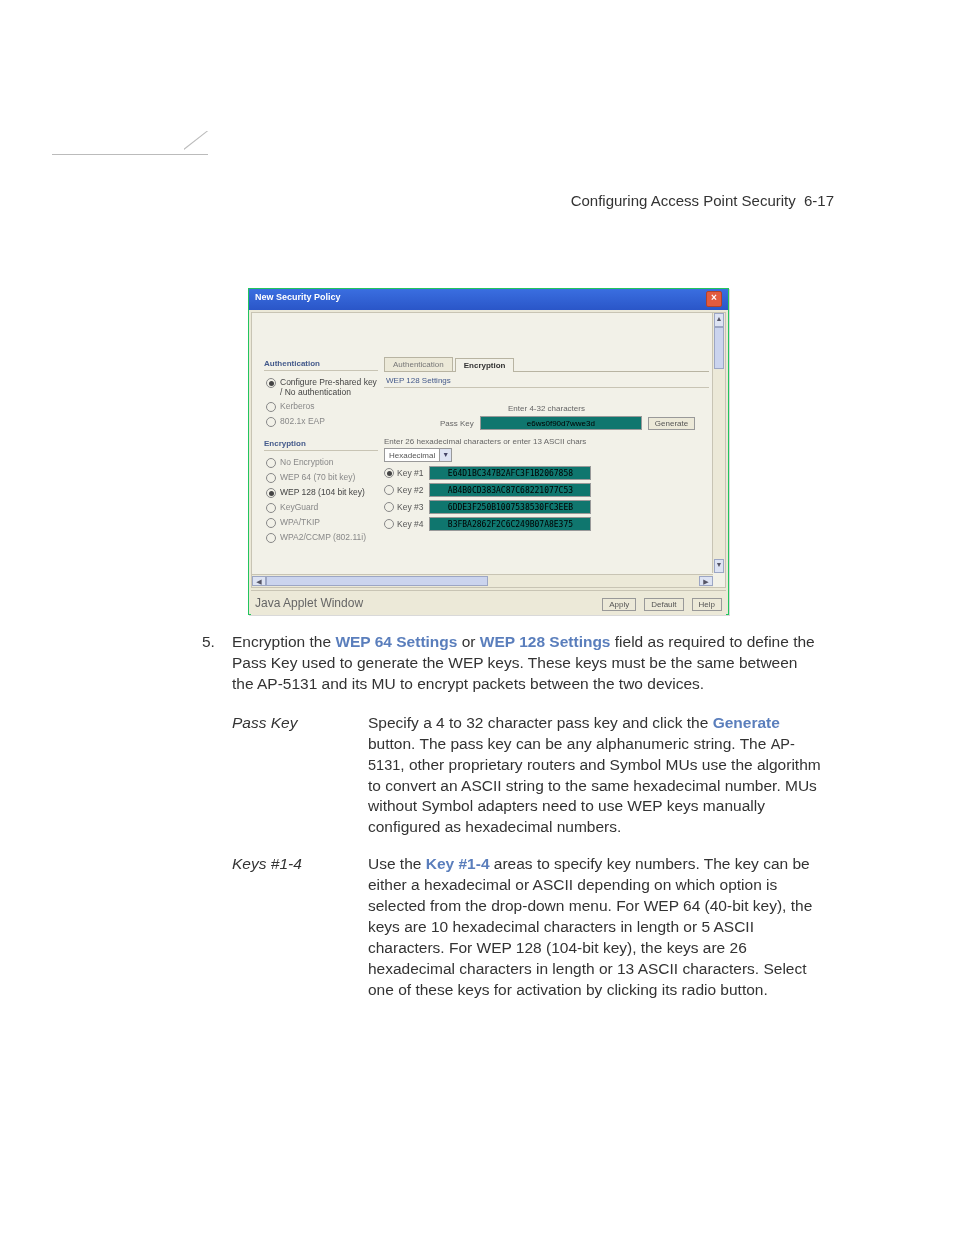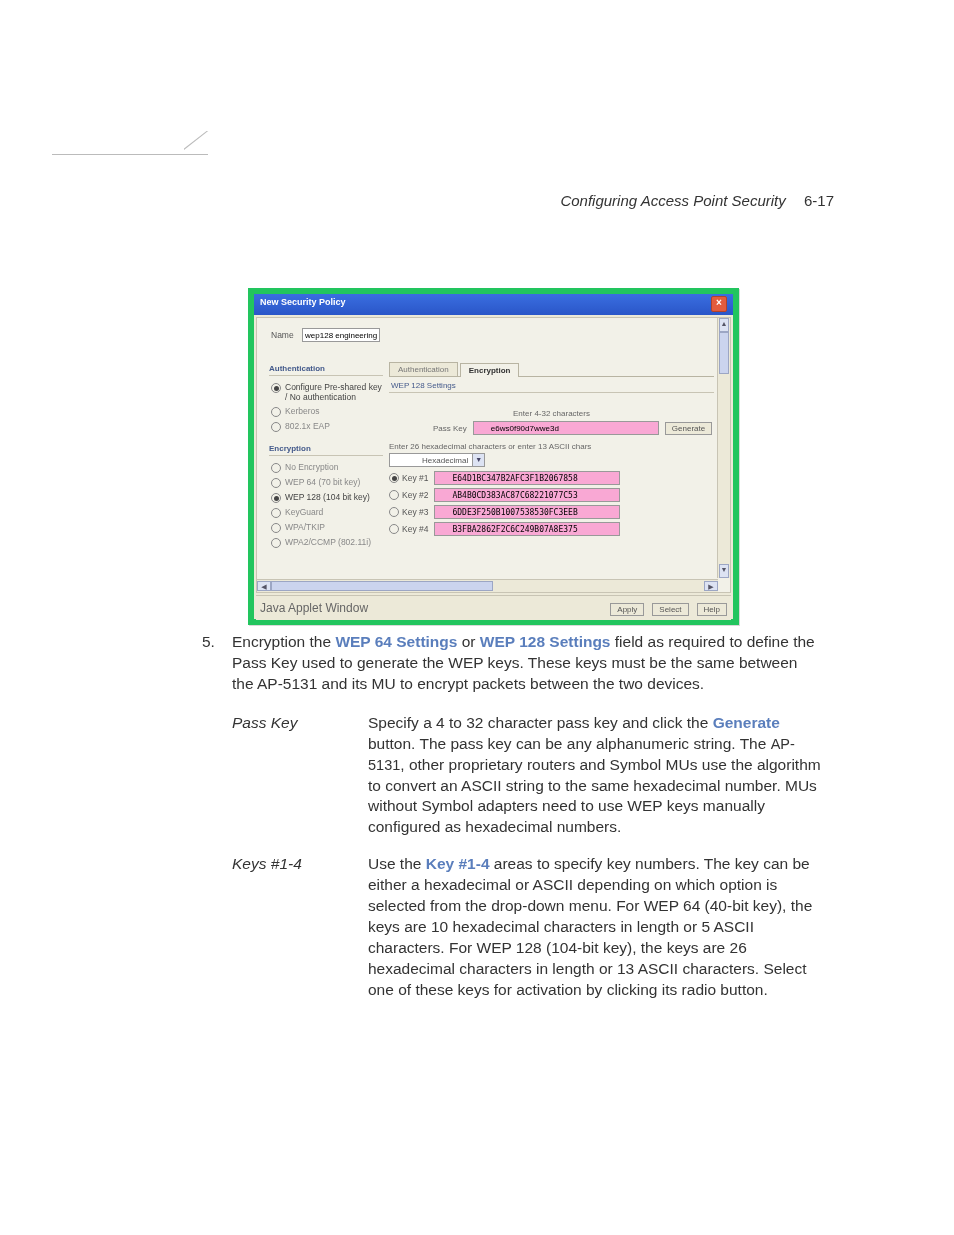--- a/index.html
+++ b/index.html
@@ -43,30 +43,30 @@
     transform: rotate(-38deg);
     transform-origin: left center;
   }
   .running-head {
     position: absolute;
     top: 192px;
     right: 120px;
     font-size: 15px;
     color: #333;
   }
-  .running-head .title { font-style: italic; margin-right: 14px; }
+  .running-head .title { margin-right: 4px; }
 
   
   .win {
     position: absolute;
     left: 248px;
     top: 288px;
     width: 479px;
     height: 325px;
-    border: 6px solid #22c55e;
+    border: 1px solid #22c55e;
     background: #ece9d8;
     font-size: 8.5px;
     color: #555;
     box-shadow: 1px 1px 0 rgba(0,0,0,.15);
   }
   .win .titlebar {
     height: 18px;
     background: linear-gradient(#3a6ee0, #2a56c8);
     color: #fff;
     font-weight: bold;
@@ -156,34 +156,33 @@
   .tab.active { color: #333; font-weight: bold; background: #f2f1e8; position: relative; top: 1px; }
   .panel-title {
     color: #445a8b; font-size: 8px; padding: 4px 0 2px 2px;
     border-bottom: 1px solid #c8c4b4; margin-bottom: 6px;
   }
   .centerline { text-align: center; font-size: 8px; color: #666; }
   .fieldrow { display: flex; align-items: center; margin: 3px 0; }
   .fieldrow .flabel { width: 76px; text-align: right; padding-right: 6px; font-size: 8px; color: #666; }
   .fieldrow input.txt {
     font-size: 8px; height: 12px; border: 1px solid #999;
-    background: #f9a8d4; padding: 0 17px; width: 150px;
+    background: #0f766e; padding: 0 5px; width: 150px; text-align: center;
   }
   .fieldrow.key input.txt { width: 150px; font-family: monospace; }
   .btn {
     font-size: 8px; padding: 1px 6px;
     background: #ece9d8; border: 1px solid #999; color: #555;
     margin-left: 6px;
   }
   .hint { font-size: 8px; color: #666; padding: 4px 0 2px 0; }
   .dd {
     display: inline-flex; align-items: center;
     border: 1px solid #999; font-size: 8px; height: 12px;
     background: #fff;
-    padding-left: 28px;
   }
   .dd .ddlabel { padding: 0 4px; }
   .dd .ddarrow { width: 11px; height: 12px; background: #dde3f3; border-left: 1px solid #999; text-align: center; font-size: 7px; line-height: 12px; color: #446; }
   .keyradio {
     display: flex; align-items: center; margin-right: 6px;
   }
   .keyradio .dot { width: 8px; height: 8px; border: 1px solid #888; border-radius: 50%; margin-right: 3px; position: relative; }
   .keyradio.sel .dot::after { content: ""; position: absolute; left: 1.5px; top: 1.5px; width: 5px; height: 5px; background: #444; border-radius: 50%; }
 
   .win .footer {
@@ -227,24 +226,20 @@
     <span class="title">Configuring Access Point Security</span>
     <span>6-17</span>
   </div>
 
   <div class="win">
     <div class="titlebar">
       <span>New Security Policy</span>
       <div class="close">×</div>
     </div>
     <div class="body">
-      <div class="nameRow">
-        <span>Name</span>
-        <input class="" value="wep128 engineering" style="">
-      </div>
 
       <div class="leftcol">
         <div class="section-title">Authentication</div>
         <div class="radio-item sel">
           <span class="dot"></span>
           <span class="lbl">Configure Pre-shared key / No authentication</span>
         </div>
         <div class="radio-item">
           <span class="dot"></span>
           <span class="lbl">Kerberos</span>
@@ -339,21 +334,21 @@
         <div class="arrow dn">▼</div>
       </div>
       <div class="scrollbar-h">
         <div class="arrow l">◀</div>
         <div class="thumb"></div>
         <div class="arrow r">▶</div>
       </div>
     </div>
     <div class="footer">
       <button class="btn">Apply</button>
-      <button class="btn">Select</button>
+      <button class="btn">Default</button>
       <button class="btn">Help</button>
     </div>
     <div class="statusbar">Java Applet Window</div>
   </div>
 
   <div class="doc">
     <div class="step">
       <div class="num">5.</div>
       <div>
         <span>Encryption the </span><span class="link">WEP 64 Settings</span><span> or </span><span class="link">WEP 128 Settings</span><span> field as required to define the Pass Key used to generate the WEP keys. These keys must be the same between the AP-5131 and its MU to encrypt packets between the two devices.</span>

